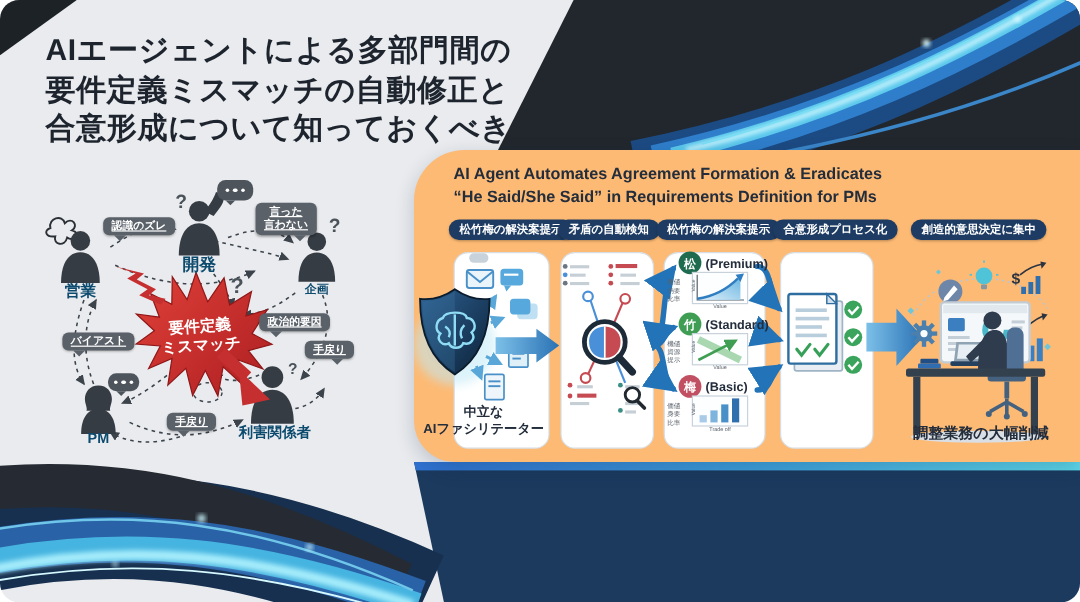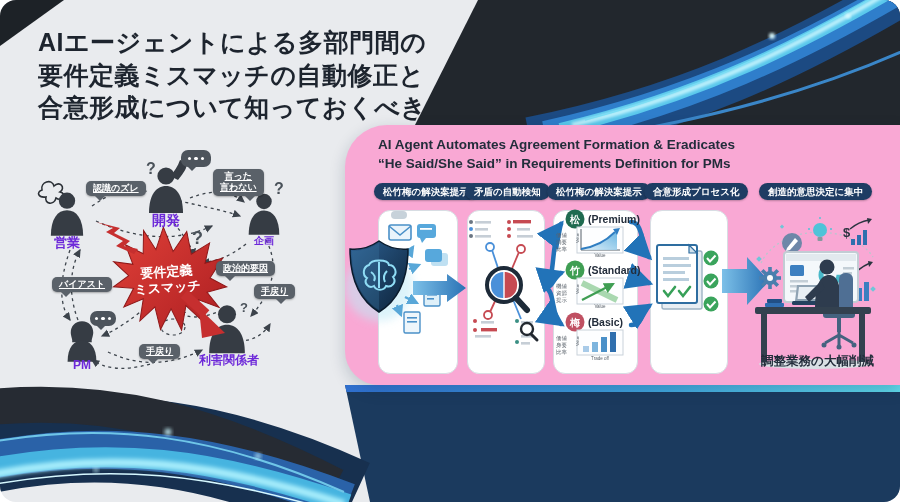--- a/index.html
+++ b/index.html
@@ -18,33 +18,33 @@
   .headline{left:38px;top:26px;font-size:25px;font-weight:800;color:#1d242e;
             line-height:1.3;letter-spacing:.5px;}
 
   
   .bottom-bar{left:340px;top:385px;width:560px;height:117px;background:#1b3a5e;
               clip-path:polygon(5px 0,560px 0,560px 117px,30px 117px);}
   .bottom-bar::before{content:"";position:absolute;left:0;top:0;width:100%;height:7px;
               background:linear-gradient(90deg,#2f6fd0,#3fa4dd 55%,#5fd9ea);}
 
   
-  .panel{left:345px;top:125px;width:555px;height:260px;background:#f9a8d4;
+  .panel{left:345px;top:125px;width:555px;height:260px;background:#fdba74;
          border-radius:42px 0 0 34px;box-shadow:0 5px 16px rgba(15,35,65,.20);}
   .panel-title{left:33px;top:11px;width:500px;font-size:13.5px;font-weight:800;
                color:#232d3b;line-height:1.4;}
   .pill{position:absolute;top:58px;height:17px;line-height:17px;padding:0 9px;
         background:#1e3c63;color:#fff;font-size:9.5px;font-weight:700;
         border-radius:9px;white-space:nowrap;box-shadow:0 1px 2px rgba(0,0,0,.25);}
   .stepbox{position:absolute;top:85px;height:162px;background:#fff;
            border:1.5px solid #d7dde3;border-radius:12px;}
   .cap{position:absolute;text-align:center;font-weight:800;color:#232d3b;}
 
   
-  .role-label{position:absolute;font-weight:800;color:#6d28d9;text-align:center;}
+  .role-label{position:absolute;font-weight:800;color:#0c4a6e;text-align:center;}
   .bubble{position:absolute;background:#5a6169;color:#fff;font-size:9px;font-weight:700;
           padding:2px 7px;border-radius:5px;white-space:nowrap;line-height:1.25;
           box-shadow:0 1px 2px rgba(0,0,0,.3);text-decoration:underline;}
   .bubble::after{content:"";position:absolute;left:9px;bottom:-5px;
           border:5px solid transparent;border-top-color:#5a6169;border-bottom:0;}
   .bubble.tail-r::after{left:auto;right:9px;}
   .dots-bubble{position:absolute;background:#4d545c;border-radius:7px;
           display:flex;align-items:center;justify-content:center;gap:3px;}
   .dots-bubble i{width:3.5px;height:3.5px;border-radius:50%;background:#fff;}
   .dots-bubble::after{content:"";position:absolute;left:7px;bottom:-4px;
@@ -490,16 +490,20 @@
         <rect x="106" y="97" width="6" height="48" fill="#33414f"></rect>
 
         <g fill="#6fc6d8">
             <rect x="4" y="40" width="4" height="4" transform="rotate(45 6 42)"></rect>
             <rect x="118" y="70" width="4" height="4" transform="rotate(45 120 72)"></rect>
             <rect x="28" y="8" width="3" height="3" transform="rotate(45 29 9)"></rect>
           </g>
       </g>
     </svg>
 
+    <div class="cap" style="left:2px;top:213px;width:112px;font-size:11px;line-height:1.25;">
+      <div>中立な</div>
+      <div>AIファシリテーター</div>
+    </div>
     <div class="cap" style="left:405px;top:228px;width:135px;font-size:12.5px;">調整業務の大幅削減</div>
   </div>
 
 </div>
 
 </body></html>

